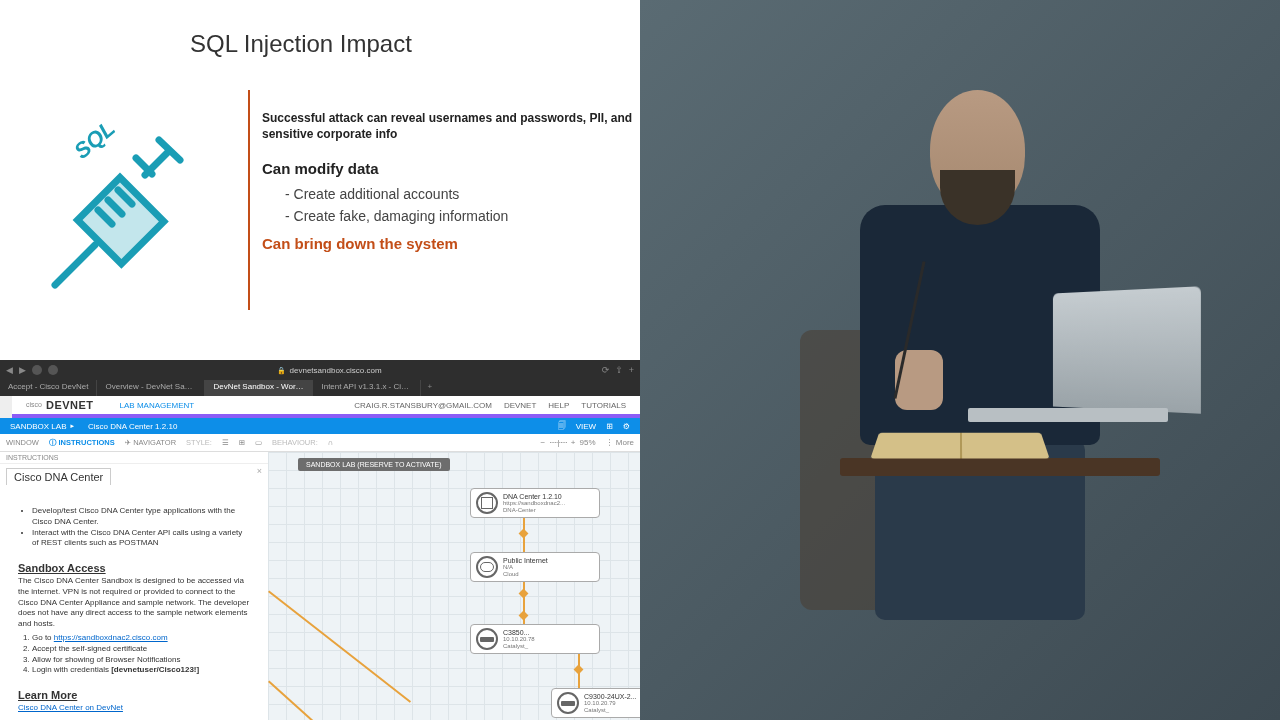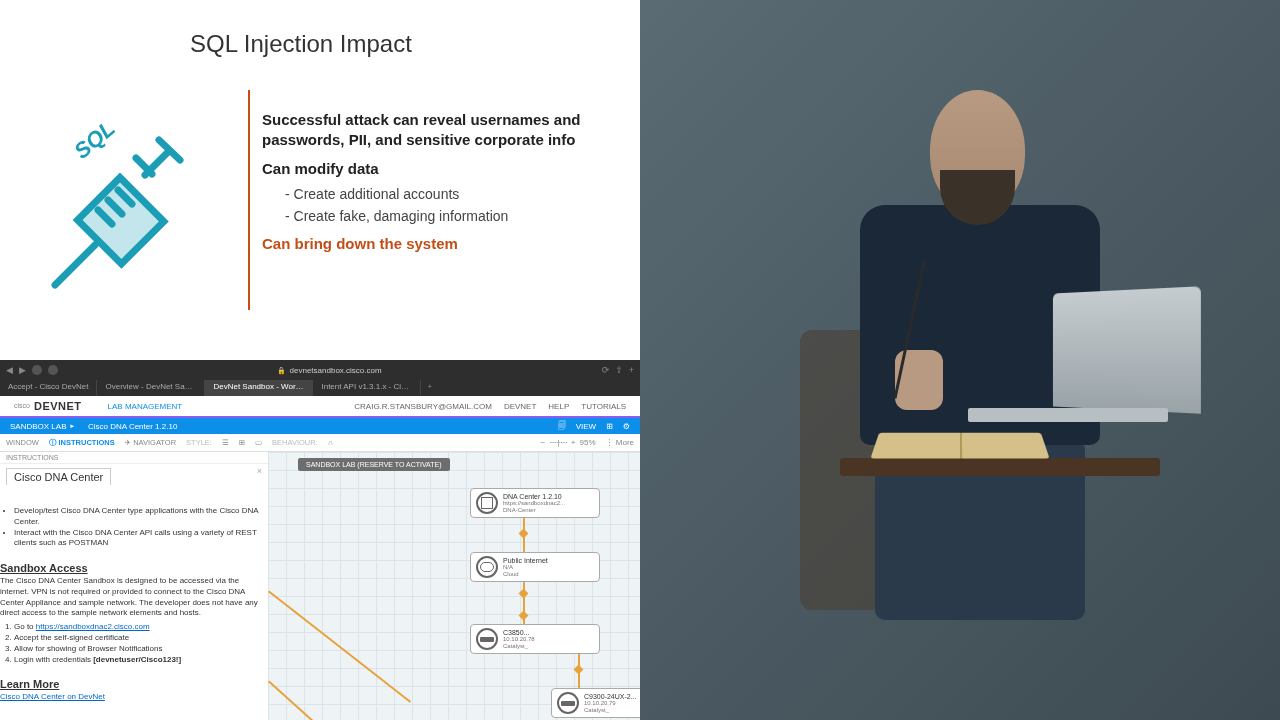--- a/index.html
+++ b/index.html
@@ -2,51 +2,51 @@
 <html><head>
 <meta charset="utf-8">
 <style>
 * { margin:0; padding:0; box-sizing:border-box; }
 body { width:1280px; height:720px; font-family:Arial,Helvetica,sans-serif; overflow:hidden; background:#333; position:relative; }
 .left { position:absolute; left:0; top:0; width:612px; height:720px; }
 .right { position:absolute; left:640px; top:0; width:640px; height:720px; background:linear-gradient(135deg,#5a6b73 0%,#3d4a52 100%); }
 .slide { position:absolute; left:0; top:0; width:640px; height:360px; background:#fff; }
 .slide-title { position:absolute; left:190px; top:30px; font-size:24px; font-weight:300; color:#333; }
 .slide-divider { position:absolute; left:248px; top:90px; width:2px; height:220px; background:#c34e18; }
-.bold1 { position:absolute; left:262px; top:110px; font-size:15px; font-weight:bold; color:#222; line-height:1.35; }
+.bold1 { position:absolute; left:262px; top:110px; font-size:12px; font-weight:bold; color:#222; line-height:1.35; }
 .bold2 { position:absolute; left:262px; top:160px; font-size:15px; font-weight:bold; color:#222; }
 .bullets { position:absolute; left:285px; top:183px; font-size:14px; color:#444; line-height:1.6; }
 .red { position:absolute; left:262px; top:235px; font-size:15px; font-weight:bold; color:#c34e18; }
 .syringe { position:absolute; left:40px; top:120px; }
 .sandbox { position:absolute; left:0; top:360px; width:640px; height:360px; background:#eee; }
 .browser-bar { height:20px; background:#2e2e2e; display:flex; align-items:center; padding:0 6px; gap:6px; }
 .bcircle { width:10px; height:10px; border-radius:50%; background:#555; }
 .addr { flex:1; text-align:center; font-size:8px; color:#ccc; }
 .lock { font-size:7px; color:#ccc; margin-right:3px;}
 .tabbar { height:16px; background:#2e2e2e; display:flex; gap:0; font-size:8px; color:#aaa; }
 .btab { padding:2px 8px; border-right:1px solid #444; max-width:108px; overflow:hidden; white-space:nowrap; text-overflow:ellipsis; }
 .btab.active { background:#444; color:#fff; }
-.devnet-bar { height:22px; background:#fff; display:flex; align-items:center; padding:0 14px; font-size:9px; border-bottom:2px solid #8b5cf6; }
+.devnet-bar { height:22px; background:#fff; display:flex; align-items:center; padding:0 14px; font-size:9px; border-bottom:4px solid #8b5cf6;margin-left:12px; }
 .devnet-logo { font-weight:bold; letter-spacing:0.5px; font-size:11px; color:#333; }
 .devnet-cisco { font-size:7px; color:#888; margin-right:4px; line-height:0.7; }
 .devnet-link { margin-left:26px; color:#0d8ee8; font-size:8px; }
 .devnet-right { margin-left:auto; display:flex; gap:12px; font-size:8px; color:#666; }
 .bluebar { height:16px; background:#0d8ee8; color:#fff; display:flex; align-items:center; padding:0 10px; font-size:8px; }
 .bluebar .chev { margin-left:4px; font-size:7px; }
 .bluebar-right { margin-left:auto; display:flex; gap:10px; align-items:center; font-size:8px; }
 .toolbar { height:18px; background:#fff; border-bottom:1px solid #ddd; display:flex; align-items:center; font-size:7.5px; color:#888; padding:0 6px; gap:10px; }
 .tb-active { color:#0d8ee8; font-weight:bold; }
 .zoom { margin-left:auto; display:flex; align-items:center; gap:4px; font-size:8px; }
 .main-area { display:flex; height:268px; }
 .left-panel { width:268px; background:#fff; overflow:hidden; font-size:8px; color:#333; }
 .canvas { flex:1; background:#eef3f6; position:relative; }
 .canvas::before { content:""; position:absolute; inset:0; background-image:linear-gradient(#dde4e8 1px,transparent 1px),linear-gradient(90deg,#dde4e8 1px,transparent 1px); background-size:18px 18px; }
 .instr-label { font-size:7px; color:#888; padding:2px 6px; border-bottom:1px solid #eee; }
 .dna-tab { display:inline-block; border:1px solid #ccc; border-bottom:none; padding:2px 7px; font-size:11px; margin:4px 0 12px 6px; background:#fff; }
-.instr-body { padding:6px 0; font-size:8px; line-height:1.35; }
+.instr-body { padding:6px 18px; font-size:8px; line-height:1.35; }
 .instr-body ul, .instr-body ol { margin:3px 0 6px 14px; }
 .instr-body .h { font-weight:bold; text-decoration:underline; font-size:11px; margin-top:6px; display:inline-block; }
 .instr-body a { color:#0066cc; text-decoration:underline; }
 .sbox-label { position:absolute; left:30px; top:6px; background:#6d6d6d; color:#fff; font-size:7px; padding:3px 8px; border-radius:2px; }
 .node { position:absolute; background:#fff; border:1px solid #aaa; border-radius:4px; display:flex; align-items:center; padding:3px 5px; gap:5px; width:130px; height:30px; }
 .node-icon { width:22px; height:22px; border:2px solid #666; border-radius:50%; display:flex; align-items:center; justify-content:center; flex-shrink:0; }
 .node-icon.device::after { content:""; width:10px; height:10px; border:1.5px solid #666; }
 .node-icon.cloud::after { content:""; width:12px; height:8px; border:1.5px solid #666; border-radius:5px; }
 .node-icon.switch::after { content:""; width:14px; height:5px; background:#666; border-radius:1px; }
 .node-text { font-size:6.5px; color:#333; line-height:1.1; }

